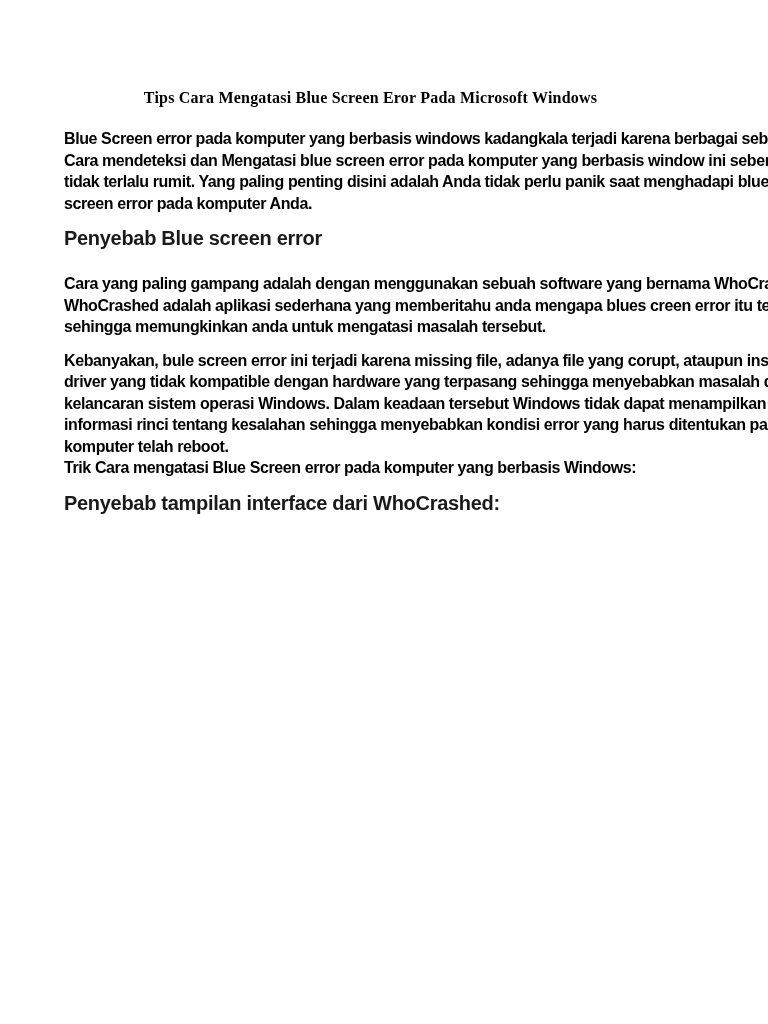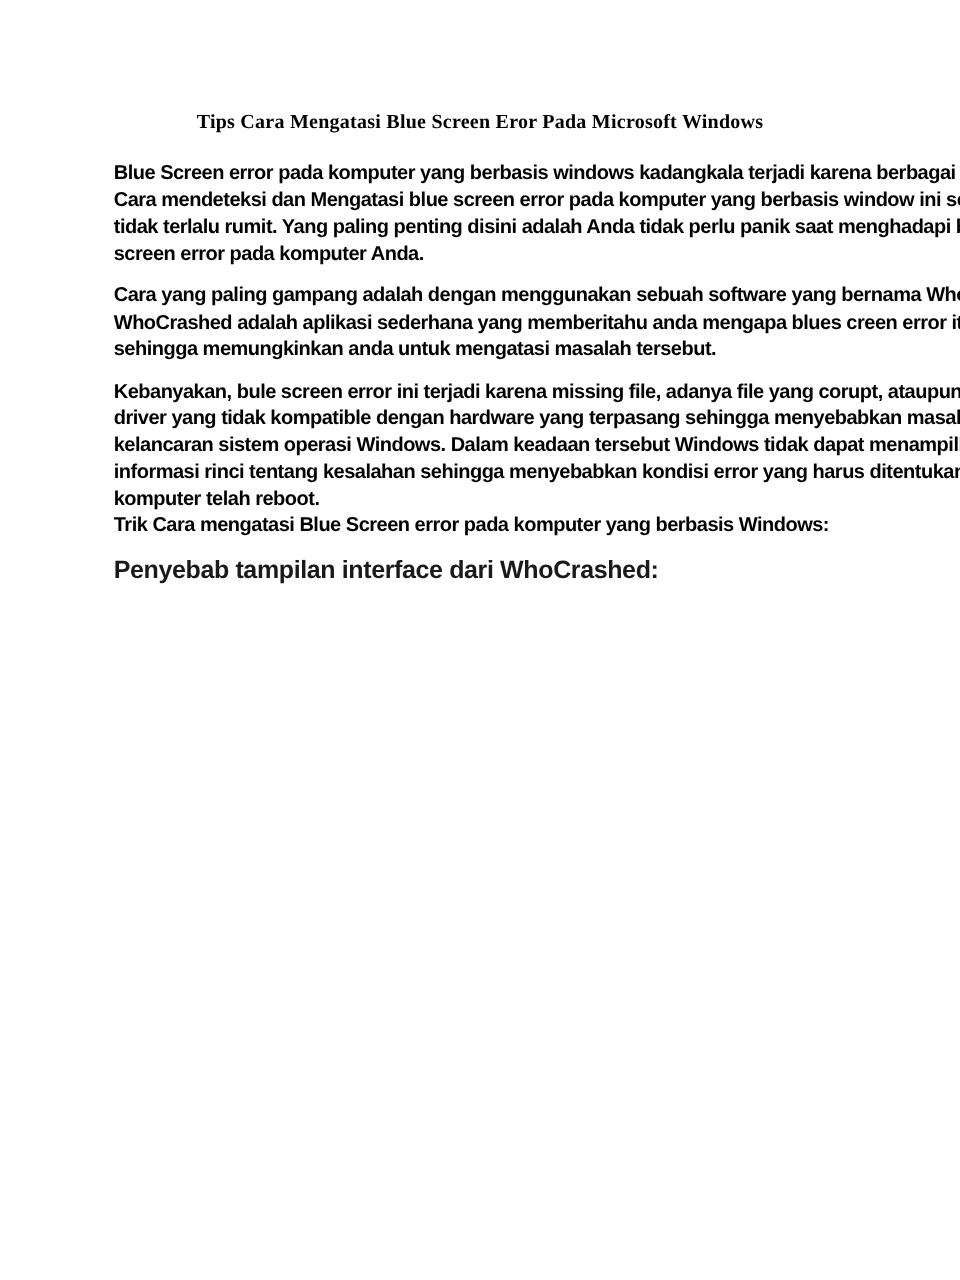--- a/index.html
+++ b/index.html
@@ -9,21 +9,21 @@
   }
   .page {
     position: relative;
     width: 768px;
     height: 1024px;
     background: #ffffff;
     overflow: hidden;
     font-family: "Liberation Sans", sans-serif;
   }
   .content {
-    padding: 88px 91px 0 91px;
+    padding: 88px 91px 0 64px;
   }
   .doc-title {
     margin: 0 0 20px 0;
     text-align: center;
     font-family: "Liberation Serif", serif;
     font-weight: bold;
     font-size: 16px;
     line-height: 20px;
     color: #000000;
     letter-spacing: 0.2px;
@@ -54,20 +54,21 @@
 <div class="page">
   <div class="content">
 
     <h1 class="doc-title">Tips Cara Mengatasi Blue Screen Eror Pada Microsoft Windows</h1>
 
     <div class="para">Blue Screen error pada komputer yang berbasis windows kadangkala terjadi karena berbagai sebab.
 Cara mendeteksi dan Mengatasi blue screen error pada komputer yang berbasis window ini sebenarnya
 tidak terlalu rumit. Yang paling penting disini adalah Anda tidak perlu panik saat menghadapi blue
 screen error pada komputer Anda.</div>
 
+    <h2 class="section-heading">Penyebab Blue screen error</h2>
 
     <div class="para">Cara yang paling gampang adalah dengan menggunakan sebuah software yang bernama WhoCrashed.
 WhoCrashed adalah aplikasi sederhana yang memberitahu anda mengapa blues creen error itu terjadi,
 sehingga memungkinkan anda untuk mengatasi masalah tersebut.</div>
 
     <div class="para">Kebanyakan, bule screen error ini terjadi karena missing file, adanya file yang corupt, ataupun instalasi
 driver yang tidak kompatible dengan hardware yang terpasang sehingga menyebabkan masalah dalam
 kelancaran sistem operasi Windows. Dalam keadaan tersebut Windows tidak dapat menampilkan
 informasi rinci tentang kesalahan sehingga menyebabkan kondisi error yang harus ditentukan pada saat
 komputer telah reboot.

